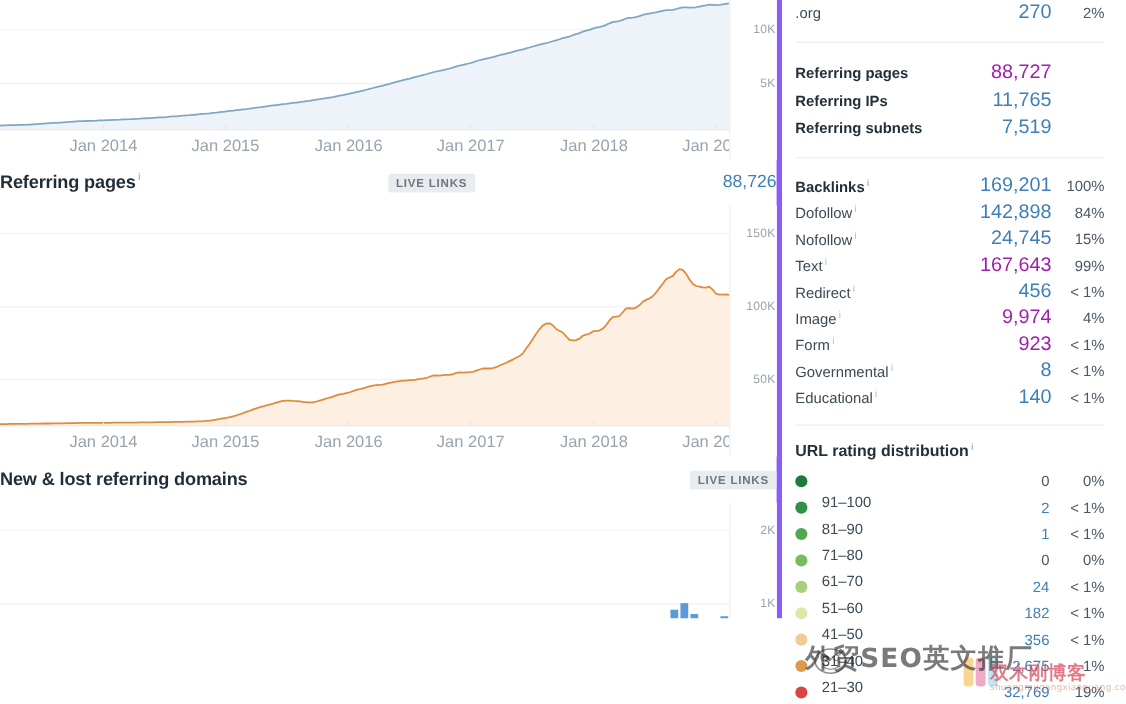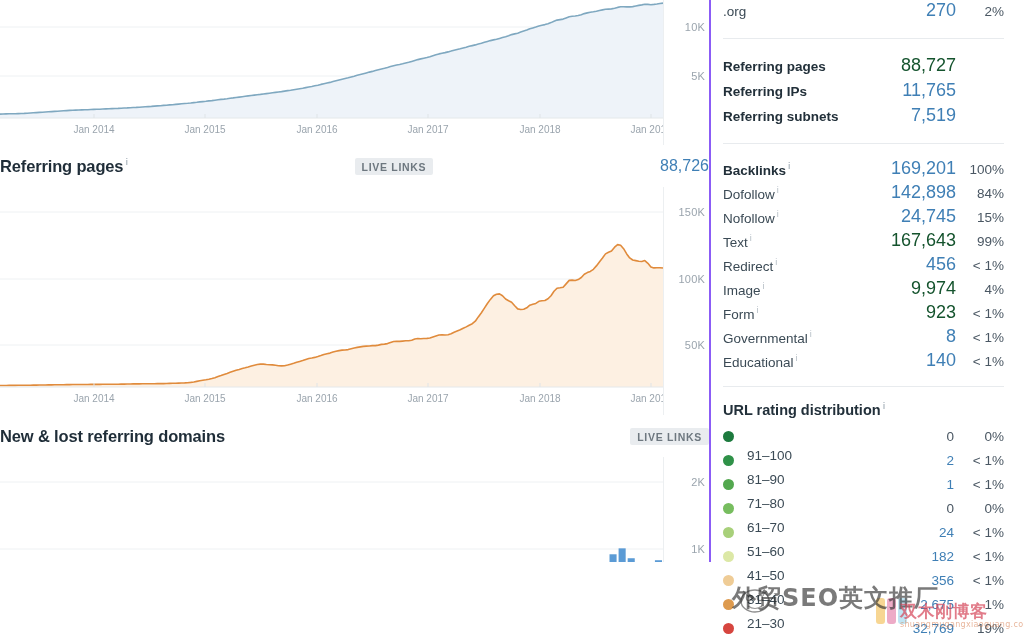--- a/index.html
+++ b/index.html
@@ -9,21 +9,21 @@
     background: #ffffff;
     overflow: hidden;
     color: #2b3a45;
   }
   #app { position: relative; width: 1024px; height: 640px; display: flex; }
 
   
   .charts-col {
     width: 711px; height: 562px;
     position: relative;
-    border-right: 2px solid #8b5cf6;
+    border-right: 5px solid #8b5cf6;
     background: #fff;
     overflow: hidden;
   }
 
   .chart-block { position: relative; width: 711px; background: #fff; }
 
   .chart-area { position: relative; width: 711px; overflow: hidden; }
 
   .chart-svg { display: block; position: absolute; left: 0; top: 0; }
 
@@ -34,21 +34,21 @@
     z-index: 4;
   }
   .y-tick {
     position: absolute; right: 6px;
     font-size: 11px; color: #9aa4ad;
     letter-spacing: .2px; white-space: nowrap;
     transform: translateY(-50%);
   }
   .x-tick {
     position: absolute;
-    font-size: 10px; color: #9aa4ad;
+    font-size: 15px; color: #9aa4ad;
     transform: translateX(-50%);
     white-space: nowrap;
   }
   .x-axis-band {
     position: absolute; left: 0; width: 663px;
     height: 26px;
     z-index: 3;
   }
 
   
@@ -85,21 +85,21 @@
     display: flex; align-items: baseline;
     height: 24px;
     font-size: 13.5px;
   }
   .srow .lbl { flex: 1 1 auto; color: #3b4a55; white-space: nowrap; }
   .srow .lbl.bold { font-weight: bold; color: #22303a; }
   .srow .num {
     width: 78px; text-align: right; color: #3f7fb5;
     font-size: 18px; padding-right: 2px;
   }
-  .srow .num.dark { color: #14532d; text-align: right; }
+  .srow .num.dark { color: #a21caf; text-align: right; }
   .srow .pct {
     width: 46px; text-align: right; color: #4a5763; font-size: 13.5px;
   }
   .divider { height: 1px; background: #e8ebee; margin: 9px 0 10px 0; }
 
   .dist-head {
     font-size: 14.5px; font-weight: bold; color: #22303a;
     margin-bottom: 7px;
   }
   .drow { display: flex; align-items: center; height: 24px; font-size: 13.5px; }

